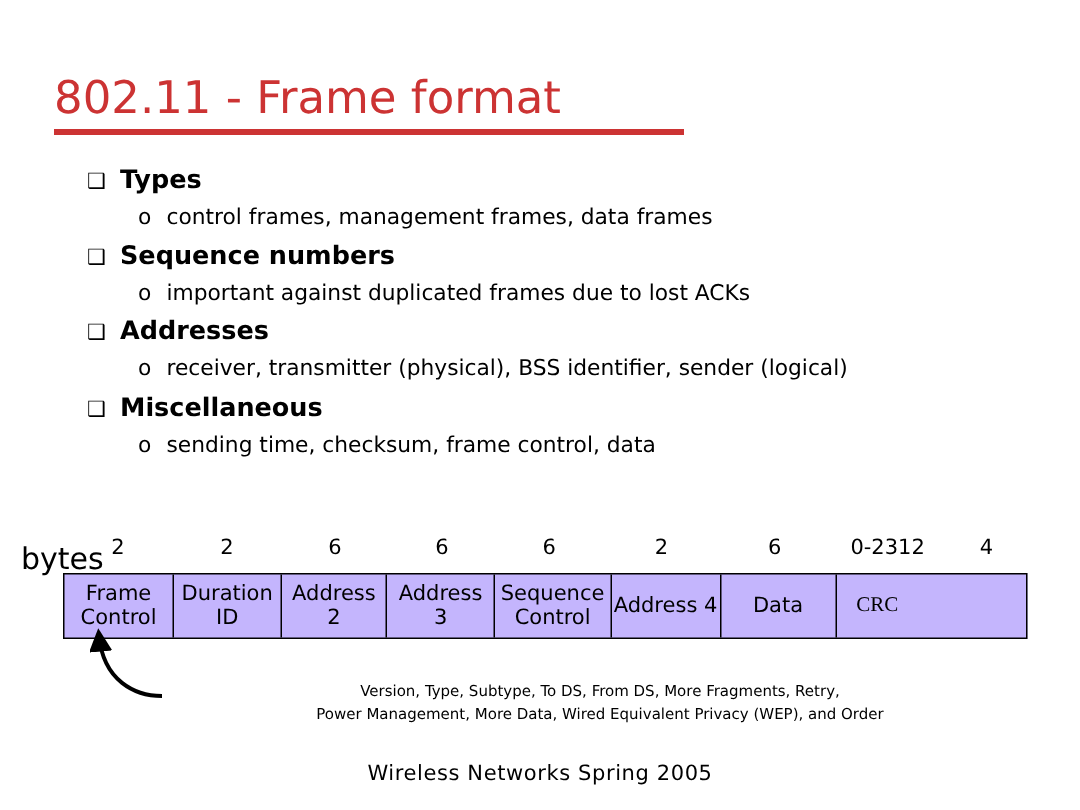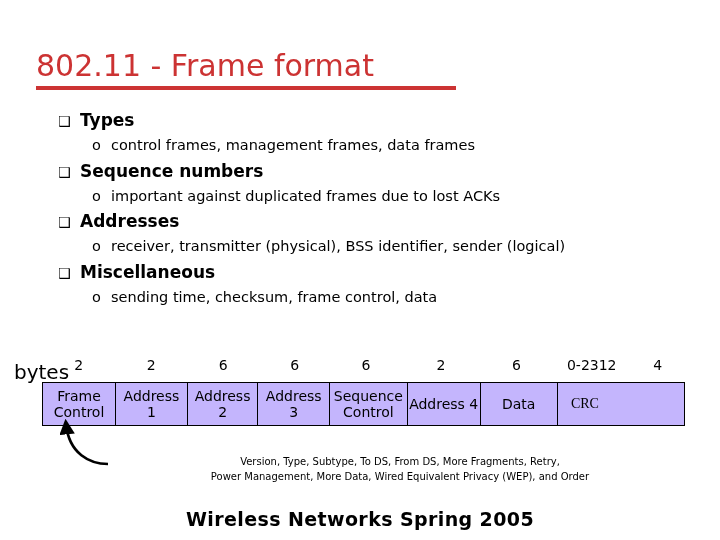--- a/index.html
+++ b/index.html
@@ -143,22 +143,22 @@
     text-align: center;
   }
 
   
   .footer {
     position: absolute;
     left: 0;
     top: 508px;
     width: 720px;
     text-align: center;
-    font-size: 19px;
-    font-weight: bold;
+    font-size: 14px;
+    font-weight: normal;
     letter-spacing: 0.4px;
   }
 </style>
 </head>
 <body>
 
 <div class="slide-title">802.11 - Frame format</div>
 <div class="title-rule"></div>
 
 <div class="bullets">
@@ -211,21 +211,21 @@
     <div class="size-cell" style="width:11.0%">6</div>
     <div class="size-cell" style="width:11.2%">6</div>
     <div class="size-cell" style="width:12.1%">2</div>
     <div class="size-cell" style="width:11.4%">6</div>
     <div class="size-cell" style="width:12.0%">0-2312</div>
     <div class="size-cell" style="width:8.5%">4</div>
   </div>
 
   <div class="frame-table">
     <div class="frame-cell" style="width:11.4%">Frame Control</div>
-    <div class="frame-cell" style="width:11.2%">Address 1</div>
+    <div class="frame-cell" style="width:11.2%">Duration ID</div>
     <div class="frame-cell" style="width:11.0%">Address 2</div>
     <div class="frame-cell" style="width:11.2%">Address 3</div>
     <div class="frame-cell" style="width:12.1%">Sequence Control</div>
     <div class="frame-cell" style="width:11.4%">Address 4</div>
     <div class="frame-cell" style="width:12.0%">Data</div>
     <div class="frame-cell" style="width:8.5%">CRC</div>
   </div>
 </div>
 
 <svg class="arrow-svg" viewBox="0 0 90 70">

